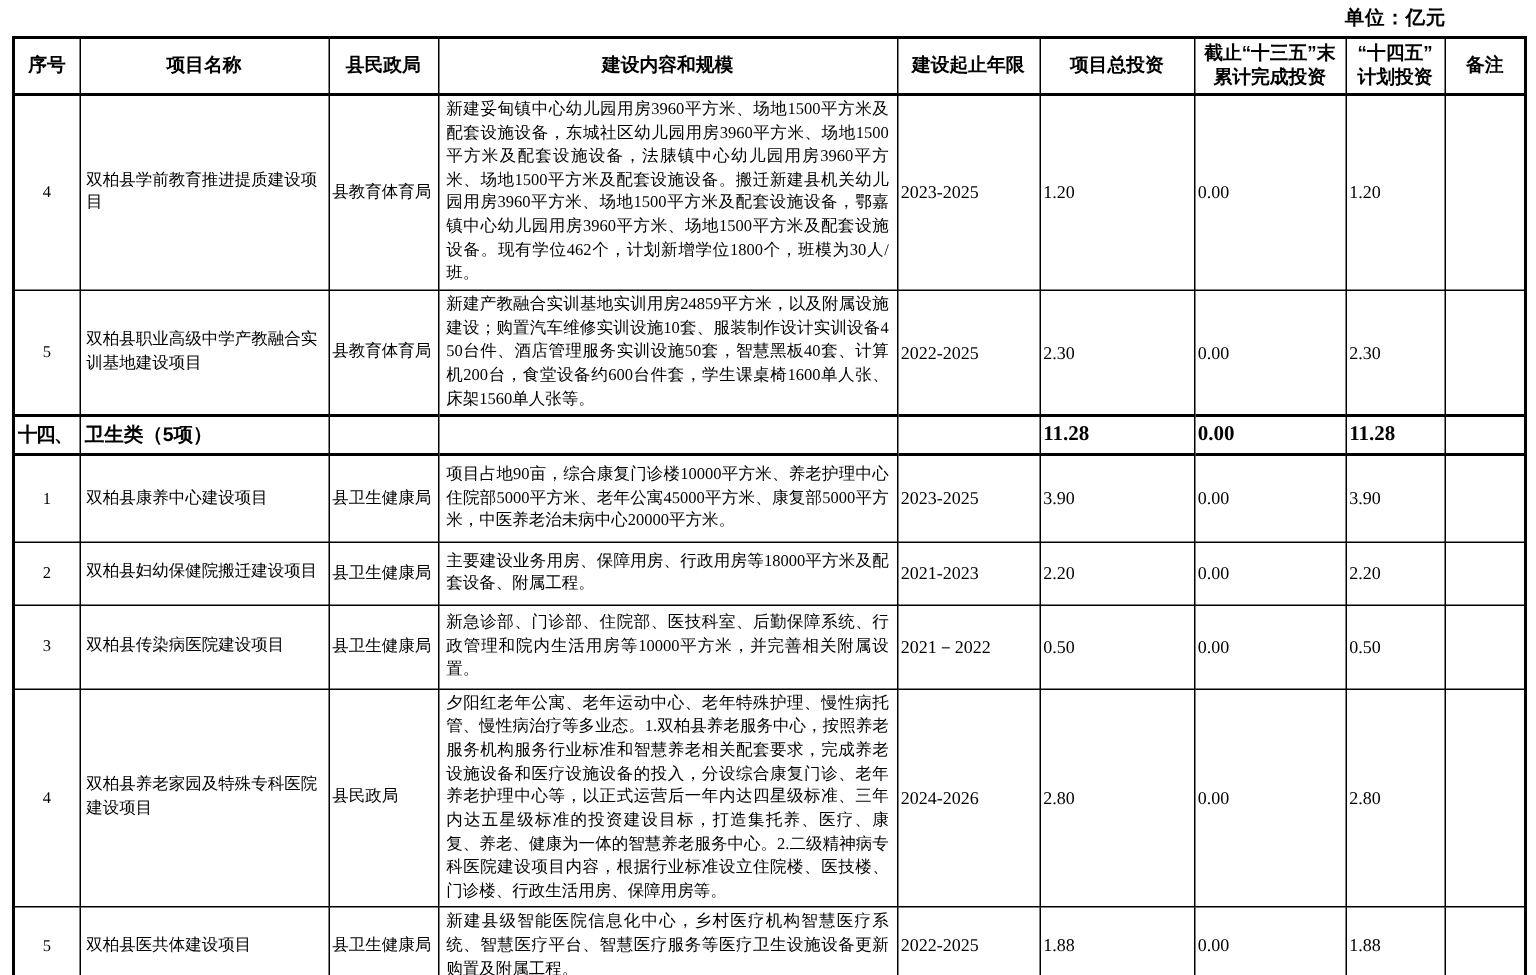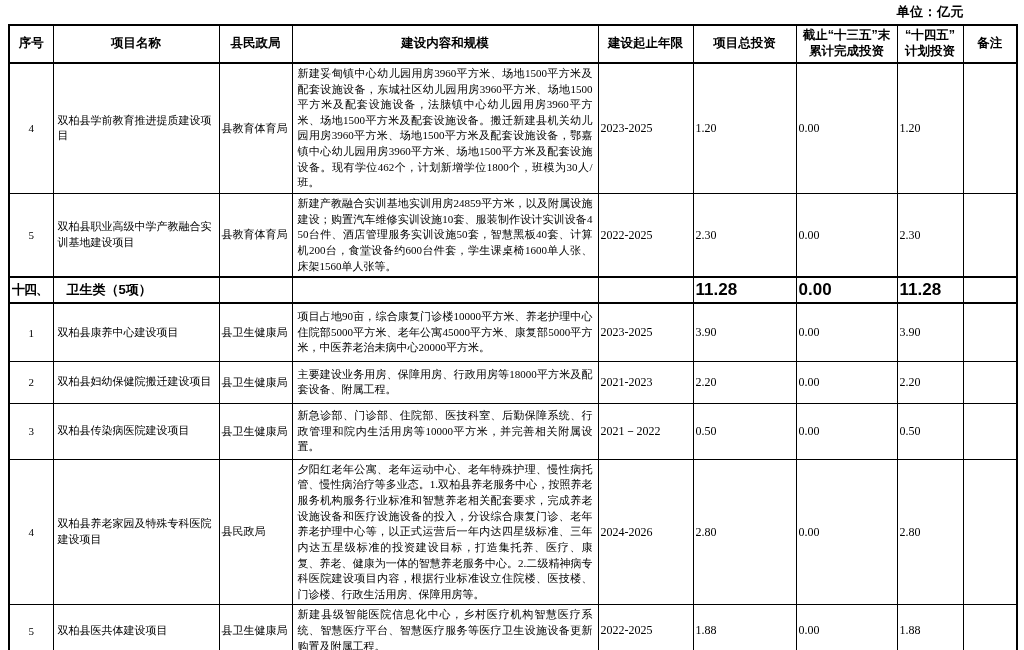--- a/index.html
+++ b/index.html
@@ -34,22 +34,22 @@
   .col-3{text-align:justify;padding:2px 5px;line-height:1.42;}
   .col-4,.col-5,.col-6,.col-7,.col-8{text-align:left;}
   .col-4,.col-5,.col-6,.col-7{font-size:12px;}
   
   tr.section td{
     font-weight:bold;font-size:13px;
     border-top:2px solid #000;border-bottom:2px solid #000;
     font-family:Liberation Sans, sans-serif;
   }
   tr.section .col-0{text-align:left;padding-left:2px;letter-spacing:-1px;}
-  tr.section .col-1{padding-left:13px;}
-  tr.section .col-5,tr.section .col-6,tr.section .col-7{font-size:17px;font-family:Liberation Sans, sans-serif;}
+  tr.section .col-1{padding-left:3px;}
+  tr.section .col-5,tr.section .col-6,tr.section .col-7{font-size:14px;font-family:Liberation Serif, serif;}
   
   tbody tr:nth-child(1){height:111px;}
   tbody tr:nth-child(2){height:84px;}
   tbody tr:nth-child(3){height:26px;}
   tbody tr:nth-child(4){height:58px;}
   tbody tr:nth-child(5){height:42px;}
   tbody tr:nth-child(6){height:56px;}
   tbody tr:nth-child(7){height:140px;}
   tbody tr:nth-child(8){height:50px;}
   tbody tr:nth-child(9){height:24px;}

